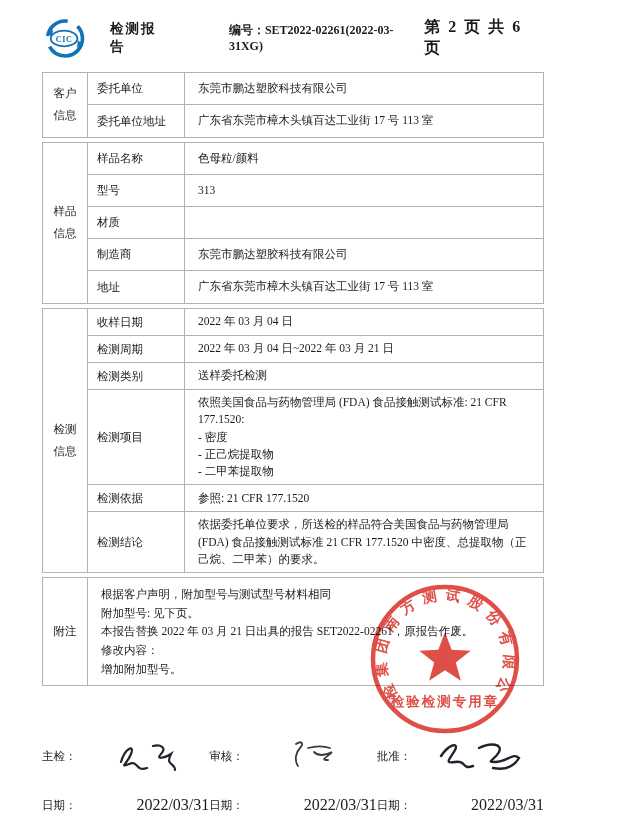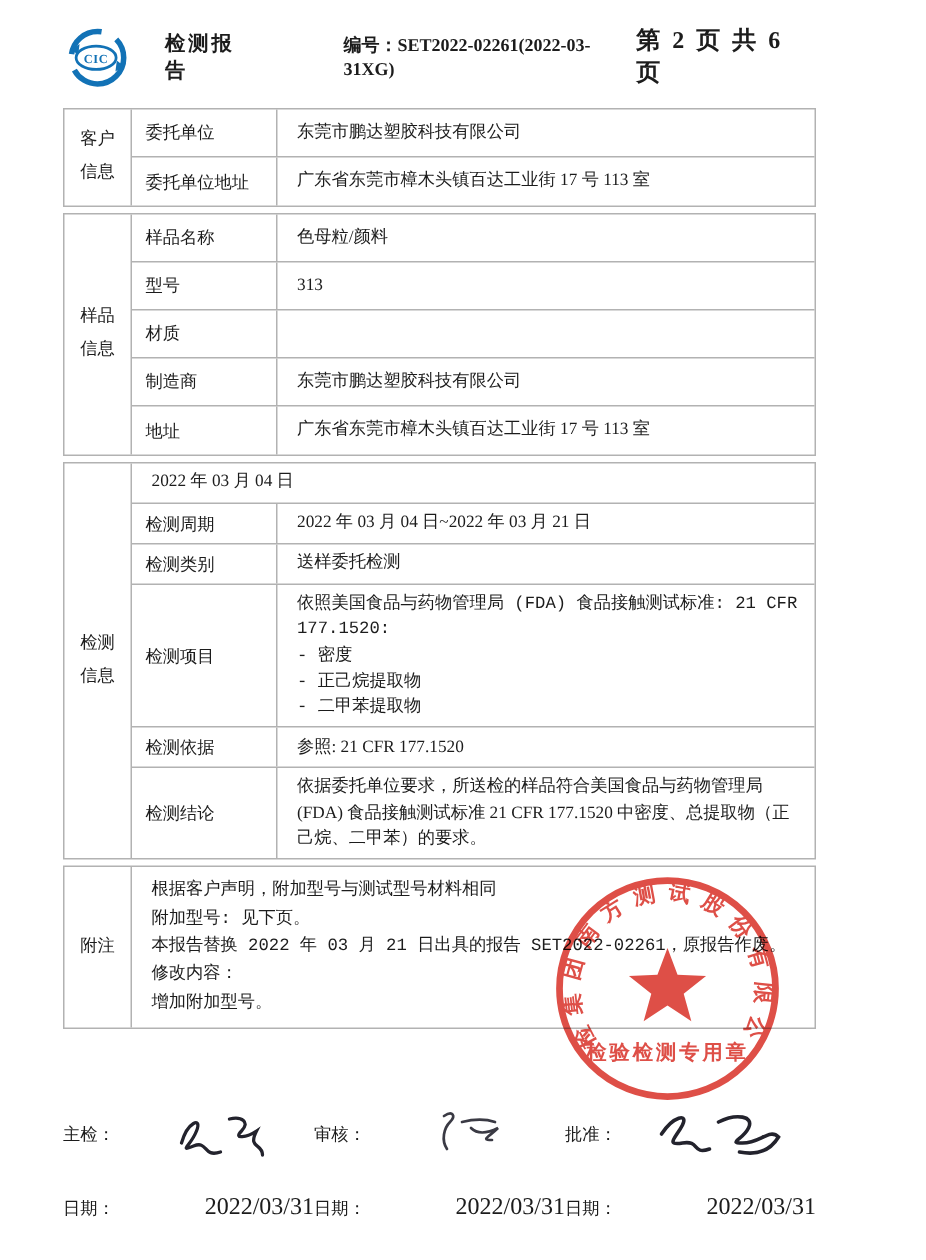--- a/index.html
+++ b/index.html
@@ -28,21 +28,21 @@
     text-align:center; white-space:pre-line; line-height:1.9;
   }
   .sec-body { flex:1; display:flex; flex-direction:column; min-width:0; }
   .sec-row { display:flex; border-bottom:1px solid #b2b2b2; }
   .sec-row:last-child { border-bottom:none; }
   .row-label {
     width:97px; flex:0 0 97px; border-right:1px solid #b2b2b2;
     display:flex; align-items:center; padding:4px 4px 4px 9px;
   }
   .row-value { flex:1; display:flex; align-items:center; padding:4px 10px 4px 13px; line-height:1.5; }
-  .pre { white-space:pre-line;font-family:Liberation Mono, monospace; }
+  .pre { white-space:pre-line; }
   .h32 { min-height:32px; }
   .h27 { min-height:27px; }
   .note-cell { flex:1; padding:7px 10px 7px 13px; line-height:1.62; min-height:94px; }
 
   
   .sig-area { margin-top:46px; }
   .sig-row { display:flex; }
   .sig-col { width:33.33%; display:flex; align-items:center; }
   .sig-role { flex:0 0 42px; }
   .sig-ink { flex:1; display:flex; justify-content:center; align-items:center; height:48px; }
@@ -119,20 +119,21 @@
             <div class="row-value">广东省东莞市樟木头镇百达工业街 17 号 113 室</div>
           </div>
         </div>
       </div>
 
       <div class="section">
         <div class="sec-label">检测
 信息</div>
         <div class="sec-body">
           <div class="sec-row h27">
+            <div class="row-label">收样日期</div>
             <div class="row-value">2022 年 03 月 04 日</div>
           </div>
           <div class="sec-row h27">
             <div class="row-label">检测周期</div>
             <div class="row-value">2022 年 03 月 04 日~2022 年 03 月 21 日</div>
           </div>
           <div class="sec-row h27">
             <div class="row-label">检测类别</div>
             <div class="row-value">送样委托检测</div>
           </div>

